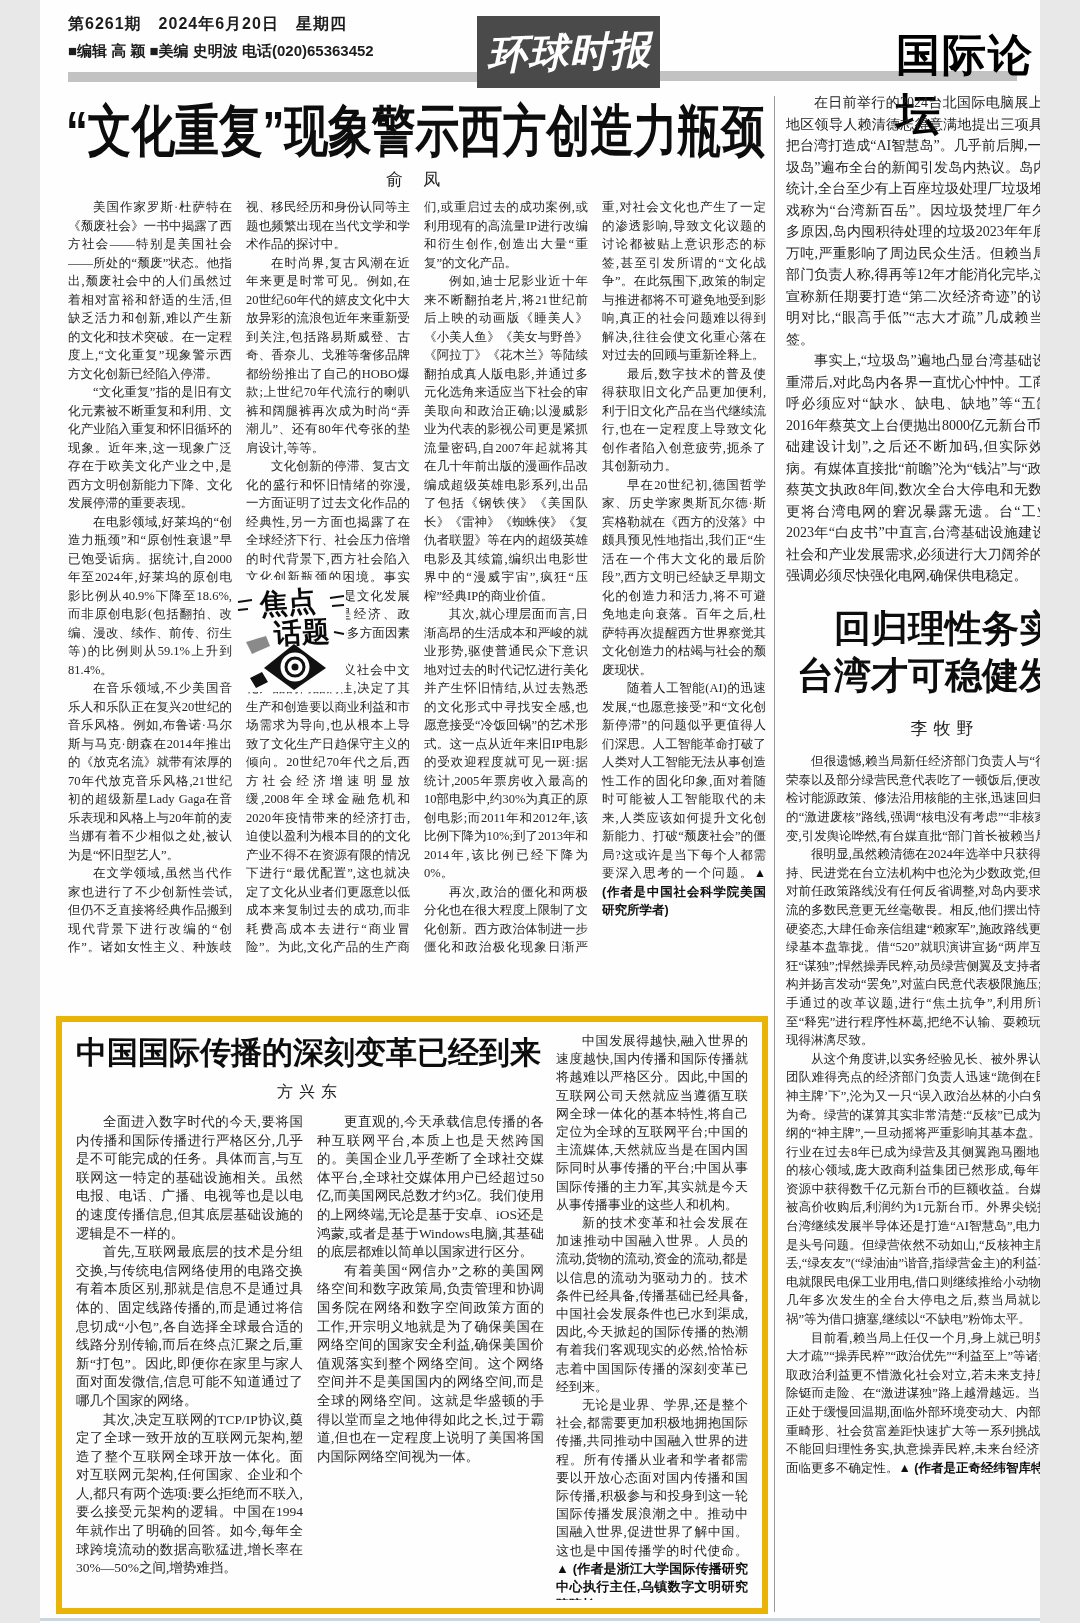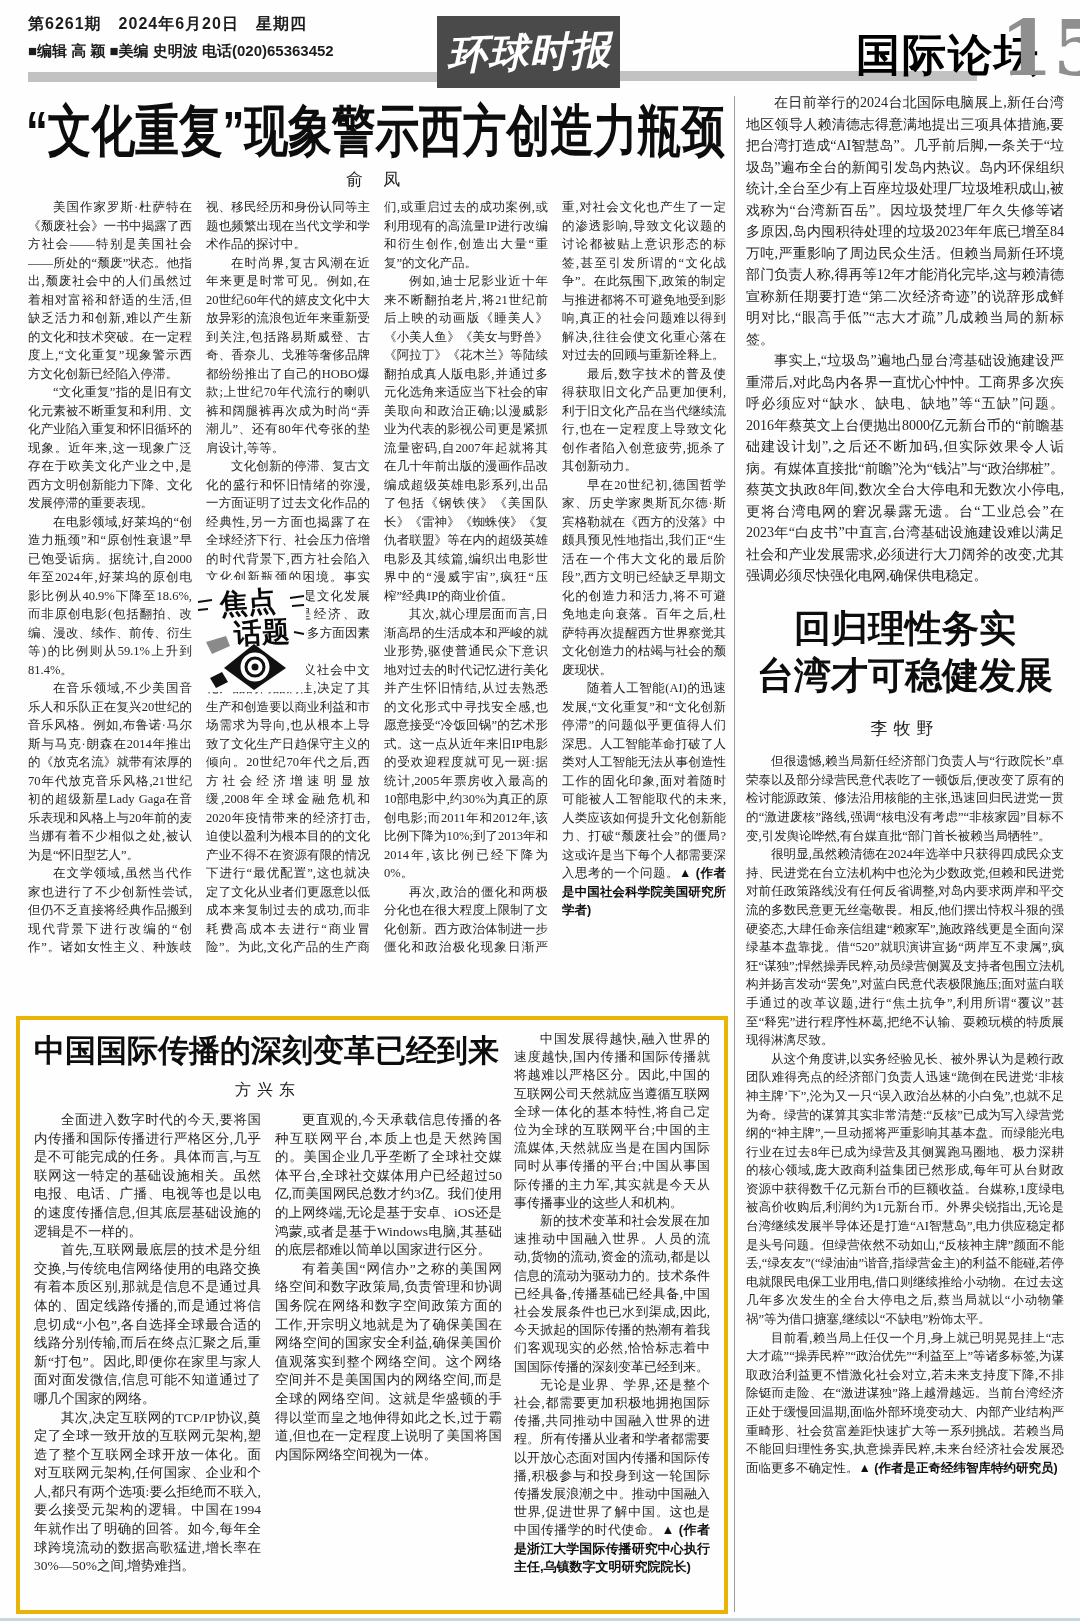--- a/index.html
+++ b/index.html
@@ -1,16 +1,16 @@
 <!DOCTYPE html>
 <html><head>
 <meta charset="utf-8">
 <style>
   html,body{margin:0;padding:0;background:#e8e8e8;}
-  #page{position:relative;width:1080px;height:1623px;background:#fefefe;margin:0 auto;overflow:hidden;
+  #page{position:relative;width:1000px;height:1623px;background:#fefefe;margin:0 auto;overflow:hidden;
         font-family:"Liberation Serif","DejaVu Serif",serif;color:#222;}
   
   .hdr-issue{position:absolute;left:28px;top:14px;font-family:"Liberation Sans",sans-serif;
              font-size:16px;font-weight:bold;color:#1c1c1c;letter-spacing:1px;}
   .hdr-editors{position:absolute;left:28px;top:42px;font-family:"Liberation Sans",sans-serif;
              font-size:15px;font-weight:bold;color:#1c1c1c;}
   .hdr-bar-left{position:absolute;left:28px;top:72px;width:409px;height:10px;background:#c2c2c2;}
   .masthead{position:absolute;left:437px;top:16px;width:183px;height:72px;background:#4a4a4a;
             display:flex;align-items:center;justify-content:center;}
   .masthead span{font-family:"DejaVu Serif",serif;font-size:40px;font-weight:bold;font-style:italic;
@@ -37,21 +37,21 @@
   
   .vrule{position:absolute;left:734px;top:96px;width:1px;height:1516px;background:#9a9a9a;}
   .right-col{position:absolute;left:746px;top:92px;width:318px;}
   .tw-lead{font-size:14px;line-height:21.5px;text-align:justify;color:#262626;}
   .tw-headline{margin:18px 0 2px 0;text-align:center;font-family:"Liberation Sans",sans-serif;
             font-size:37px;font-weight:900;color:#0d0d0d;line-height:1.28;}
   .tw-byline{text-align:center;font-size:17px;letter-spacing:6px;margin:18px 0 12px 0;}
   .tw-body{font-size:12.5px;line-height:18.6px;text-align:justify;color:#262626;}
   
   .box{position:absolute;left:16px;top:1016px;width:712px;height:598px;box-sizing:border-box;
-       border:4px solid #eab308;background:#fefefe;padding:10px 14px 8px 14px;display:flex;gap:12px;}
+       border:6px solid #eab308;background:#fefefe;padding:10px 14px 8px 14px;display:flex;gap:12px;}
   .box-left{width:468px;}
   .box-headline{font-family:"Liberation Sans",sans-serif;font-size:31px;font-weight:900;
        color:#0d0d0d;white-space:nowrap;letter-spacing:0;}
   .box-byline{text-align:center;font-size:16px;letter-spacing:6px;margin:8px 0 10px 0;}
   .box-cols{column-count:2;column-gap:14px;column-fill:auto;height:466px;overflow:hidden;
        font-size:13.5px;line-height:18.6px;text-align:justify;color:#262626;}
   .box-right{flex:1;font-size:13px;line-height:18.2px;text-align:justify;color:#262626;overflow:hidden;}
   
   .bottom-edge{position:absolute;left:0;top:1618px;width:1080px;height:3px;background:#ccd6dd;}
 </style>
@@ -81,21 +81,21 @@
         <p>在文学领域,虽然当代作家也进行了不少创新性尝试,但仍不乏直接将经典作品搬到现代背景下进行改编的“创作”。诸如女性主义、种族歧视、移民经历和身份认同等主题也频繁出现在当代文学和学术作品的探讨中。</p>
         <p>在时尚界,复古风潮在近年来更是时常可见。例如,在20世纪60年代的嬉皮文化中大放异彩的流浪包近年来重新受到关注,包括路易斯威登、古奇、香奈儿、戈雅等奢侈品牌都纷纷推出了自己的HOBO爆款;上世纪70年代流行的喇叭裤和阔腿裤再次成为时尚“弄潮儿”、还有80年代夸张的垫肩设计,等等。</p>
         <p>文化创新的停滞、复古文化的盛行和怀旧情绪的弥漫,一方面证明了过去文化作品的经典性,另一方面也揭露了在全球经济下行、社会压力倍增的时代背景下,西方社会陷入文化创新瓶颈的困境。事实上,“文化重复”既是文化发展的自然现象,也是经济、政治、社会和心理等多方面因素共同作用的结果。</p>
         <p>首先,资本主义社会中文化产品的商品属性,决定了其生产和创造要以商业利益和市场需求为导向,也从根本上导致了文化生产日趋保守主义的倾向。20世纪70年代之后,西方社会经济增速明显放缓,2008年全球金融危机和2020年疫情带来的经济打击,迫使以盈利为根本目的的文化产业不得不在资源有限的情况下进行“最优配置”,这也就决定了文化从业者们更愿意以低成本来复制过去的成功,而非耗费高成本去进行“商业冒险”。为此,文化产品的生产商们,或重启过去的成功案例,或利用现有的高流量IP进行改编和衍生创作,创造出大量“重复”的文化产品。</p>
         <p>例如,迪士尼影业近十年来不断翻拍老片,将21世纪前后上映的动画版《睡美人》《小美人鱼》《美女与野兽》《阿拉丁》《花木兰》等陆续翻拍成真人版电影,并通过多元化选角来适应当下社会的审美取向和政治正确;以漫威影业为代表的影视公司更是紧抓流量密码,自2007年起就将其在几十年前出版的漫画作品改编成超级英雄电影系列,出品了包括《钢铁侠》《美国队长》《雷神》《蜘蛛侠》《复仇者联盟》等在内的超级英雄电影及其续篇,编织出电影世界中的“漫威宇宙”,疯狂“压榨”经典IP的商业价值。</p>
         <p>其次,就心理层面而言,日渐高昂的生活成本和严峻的就业形势,驱使普通民众下意识地对过去的时代记忆进行美化并产生怀旧情结,从过去熟悉的文化形式中寻找安全感,也愿意接受“冷饭回锅”的艺术形式。这一点从近年来旧IP电影的受欢迎程度就可见一斑:据统计,2005年票房收入最高的10部电影中,约30%为真正的原创电影;而2011年和2012年,该比例下降为10%;到了2013年和2014年,该比例已经下降为0%。</p>
         <p>再次,政治的僵化和两极分化也在很大程度上限制了文化创新。西方政治体制进一步僵化和政治极化现象日渐严重,对社会文化也产生了一定的渗透影响,导致文化议题的讨论都被贴上意识形态的标签,甚至引发所谓的“文化战争”。在此氛围下,政策的制定与推进都将不可避免地受到影响,真正的社会问题难以得到解决,往往会使文化重心落在对过去的回顾与重新诠释上。</p>
         <p>最后,数字技术的普及使得获取旧文化产品更加便利,利于旧文化产品在当代继续流行,也在一定程度上导致文化创作者陷入创意疲劳,扼杀了其创新动力。</p>
         <p>早在20世纪初,德国哲学家、历史学家奥斯瓦尔德·斯宾格勒就在《西方的没落》中颇具预见性地指出,我们正“生活在一个伟大文化的最后阶段”,西方文明已经缺乏早期文化的创造力和活力,将不可避免地走向衰落。百年之后,杜萨特再次提醒西方世界察觉其文化创造力的枯竭与社会的颓废现状。</p>
       </div>
-    <p><span>随着人工智能(AI)的迅速发展,“文化重复”和“文化创新停滞”的问题似乎更值得人们深思。人工智能革命打破了人类对人工智能无法从事创造性工作的固化印象,面对着随时可能被人工智能取代的未来,人类应该如何提升文化创新能力、打破“颓废社会”的僵局?这或许是当下每个人都需要深入思考的一个问题。</span><span class="note">▲ (作者是中国社会科学院美国研究所学者)</span></p>
+    <p><span>随着人工智能(AI)的迅速发展,“也愿意接受”和“文化创新停滞”的问题似乎更值得人们深思。人工智能革命打破了人类对人工智能无法从事创造性工作的固化印象,面对着随时可能被人工智能取代的未来,人类应该如何提升文化创新能力、打破“颓废社会”的僵局?这或许是当下每个人都需要深入思考的一个问题。</span><span class="note">▲ (作者是中国社会科学院美国研究所学者)</span></p>
   </div>
 
   <div class="badge">
     <svg width="110" height="112" viewBox="0 0 110 112">
       <g stroke="#111" stroke-width="2">
         <line x1="2" y1="22" x2="16" y2="20"></line>
         <line x1="2" y1="30" x2="12" y2="29"></line>
         <line x1="94" y1="18" x2="108" y2="16"></line>
         <line x1="96" y1="26" x2="108" y2="25"></line>
         <line x1="98" y1="52" x2="108" y2="54"></line>

